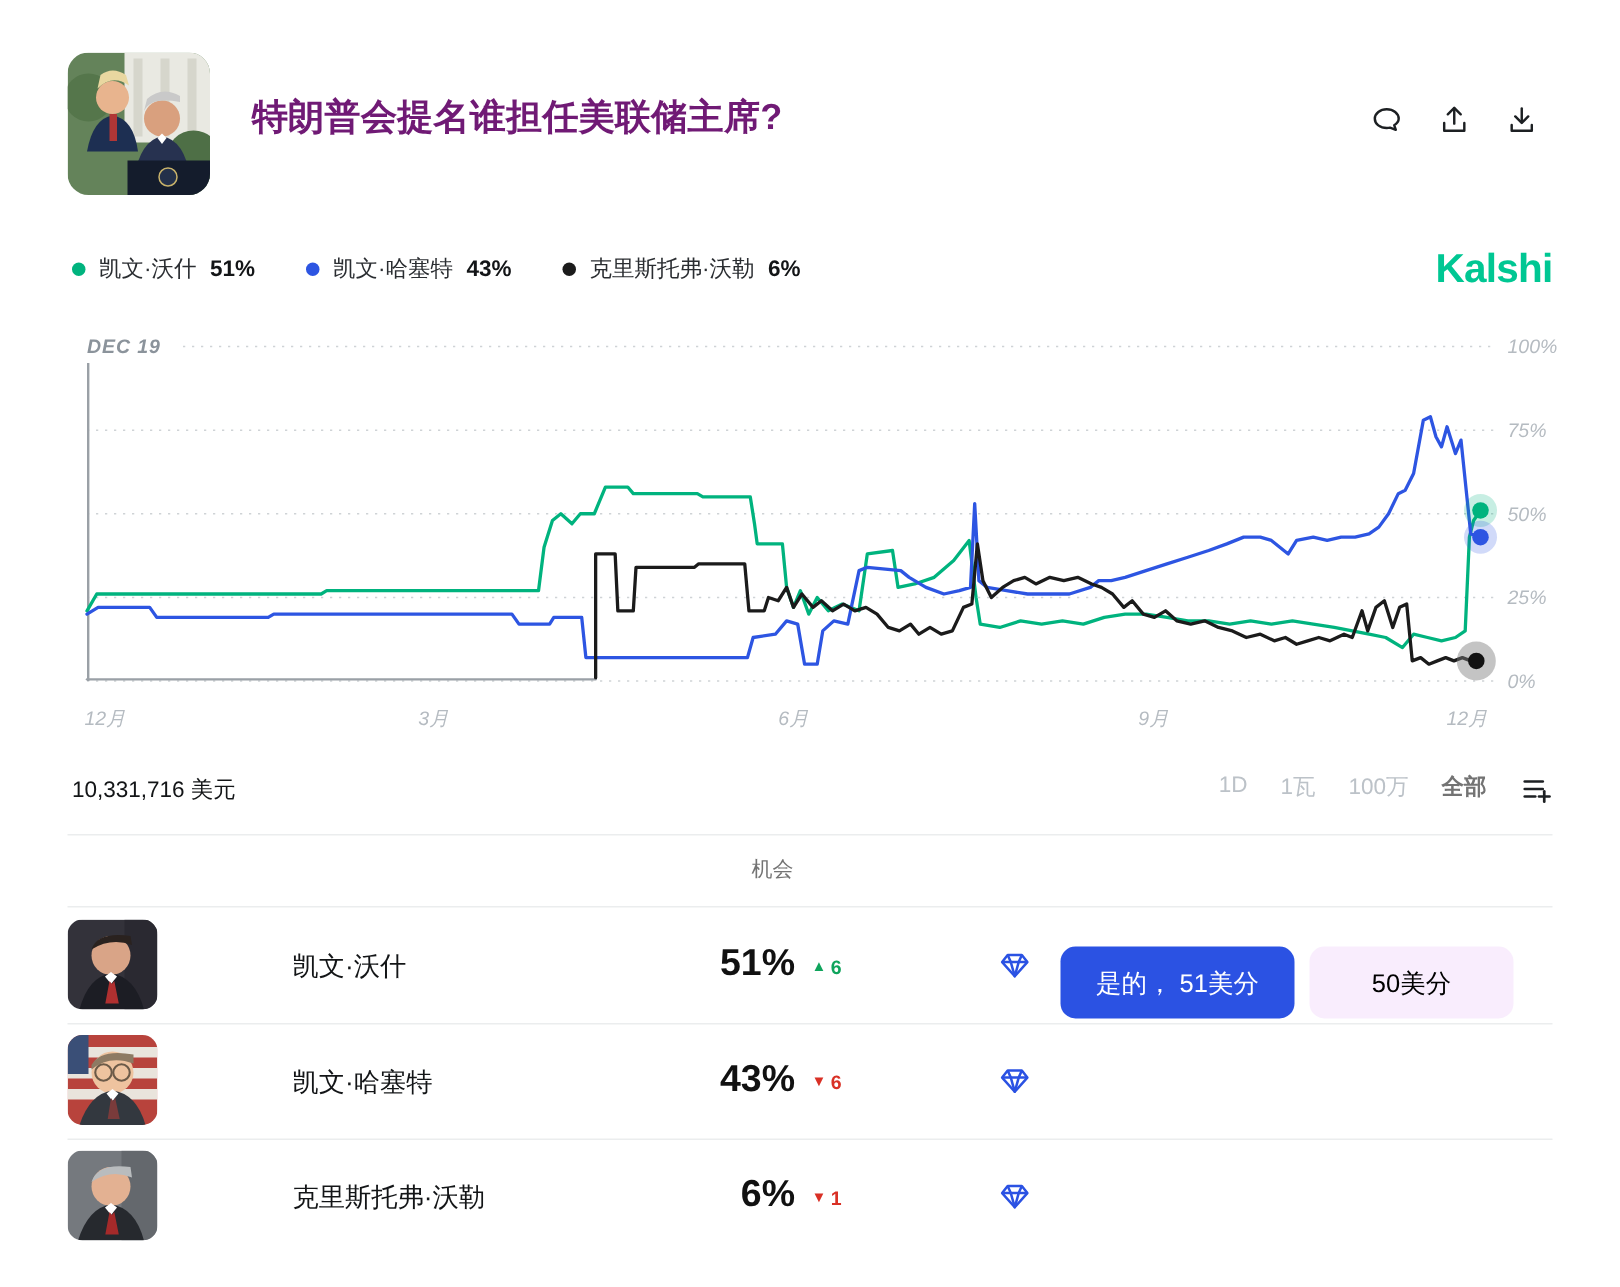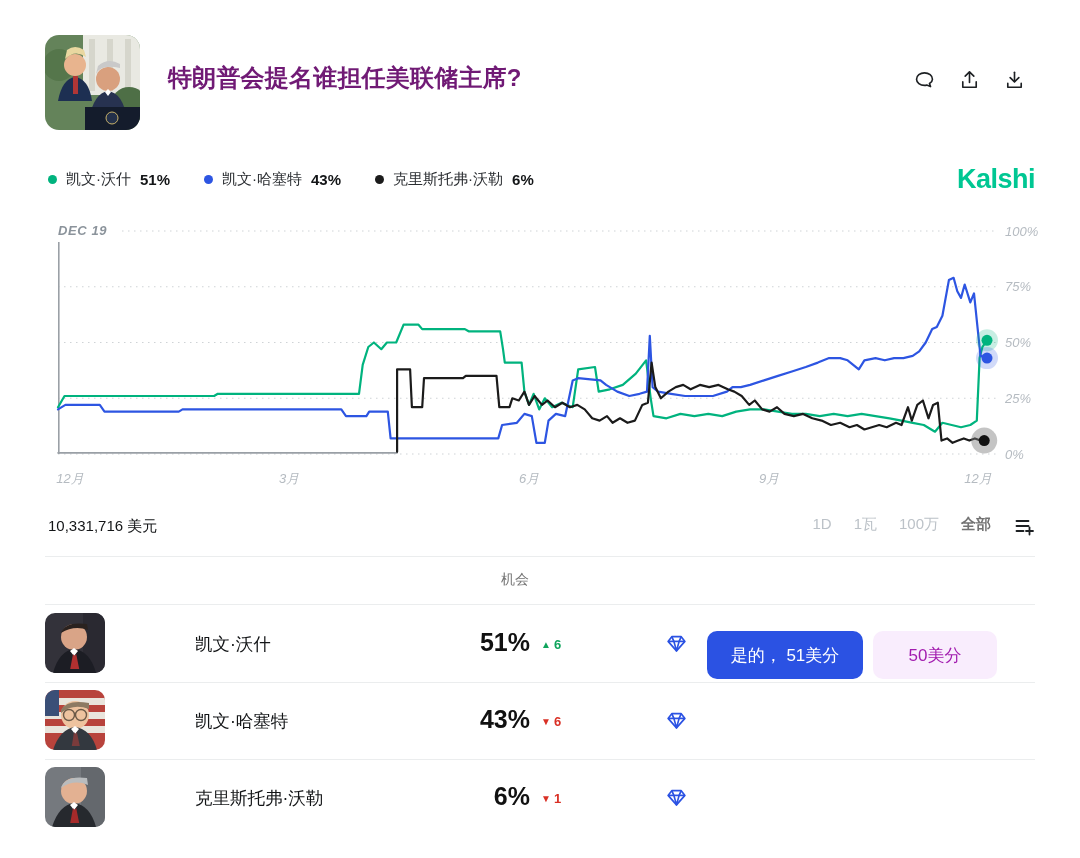--- a/index.html
+++ b/index.html
@@ -53,21 +53,21 @@
   .chg { position:absolute; left:541px; top:32px; font-size:13px; font-weight:700; display:flex; align-items:center; gap:3px; }
   .chg .tri { font-size:10px; }
   .chg.up { color:#0fa45c; }
   .chg.down { color:#d93025; }
   .gem { position:absolute; left:666px; top:28px; width:21px; height:21px; cursor:pointer; }
   .btn { position:absolute; top:14px; height:48px; border:none; border-radius:10px;
     font-size:17px; font-weight:400; cursor:pointer;
     font-family:"Liberation Sans","DejaVu Sans",sans-serif;margin-top:12px; }
   .btn-yes { left:707px; width:156px; background:#e8edfc; color:#2b52e3; }
   .btn-yes.solid { background:#2b52e3; color:#fff; }
-  .btn-no { left:873px; width:124px; background:#f9edfd; color:#a21caf; }
+  .btn-no { left:873px; width:136px; background:#f9edfd; color:#000000; }
 </style>
 </head>
 <body>
 
 <div class="page">
 
   <div class="event-avatar">
     <svg width="95" height="95" viewBox="0 0 95 95">
       <rect width="95" height="95" fill="#64835a"></rect>
       <rect x="38" y="0" width="57" height="60" fill="#e9e9e2"></rect>

